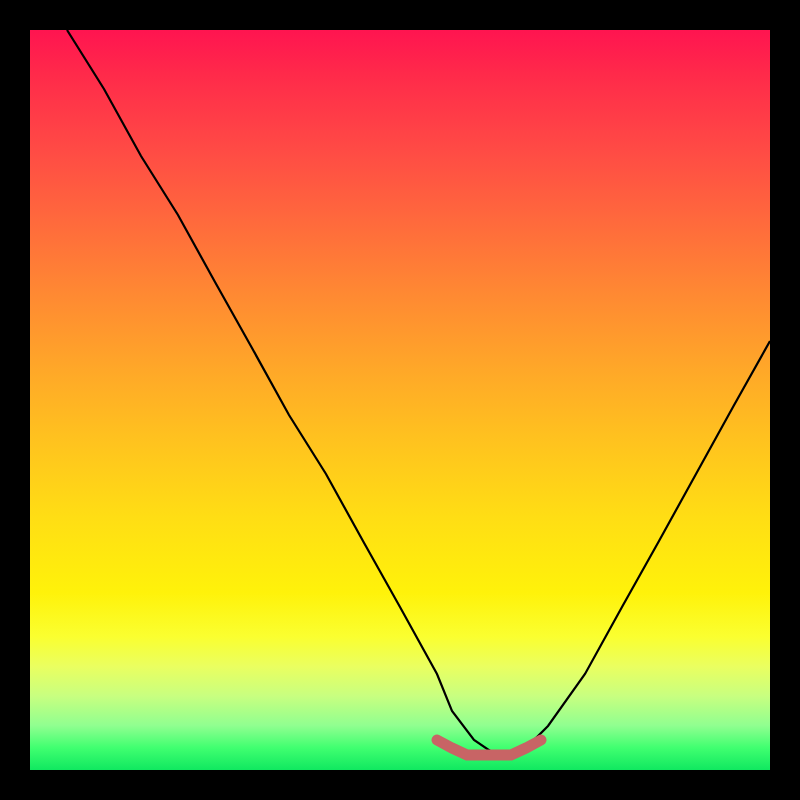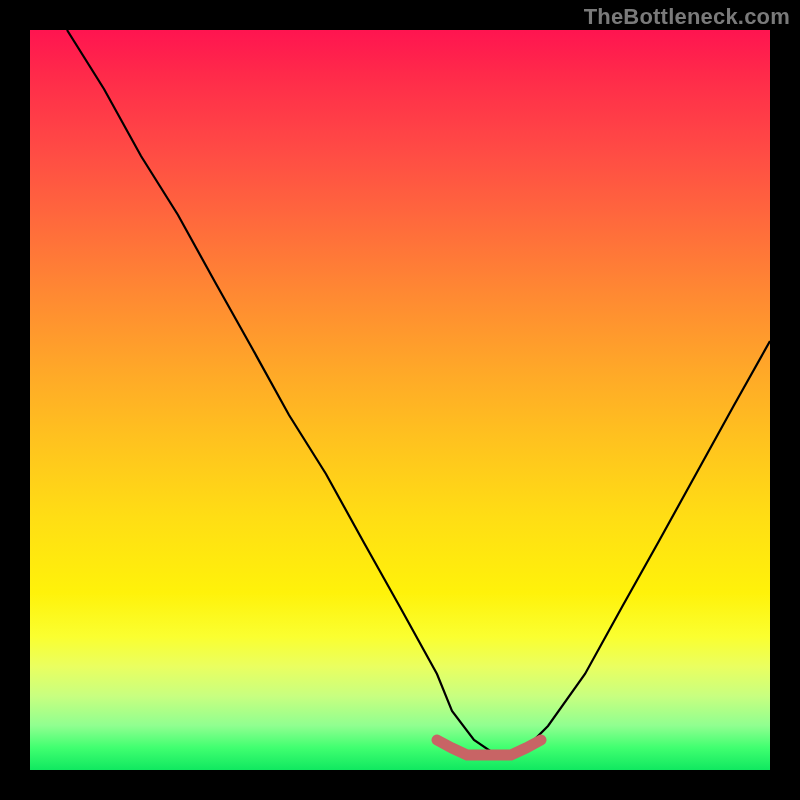--- a/index.html
+++ b/index.html
@@ -59,21 +59,20 @@
   svg.curve {
     position: absolute;
     inset: 0;
   }
 </style>
 </head>
 <body>
 
 <div class="frame">
 
-  <div class="watermark">TheBottleneck.com</div>
 
   <div class="plot">
     <div class="gradient"></div>
 
     <svg class="curve" viewBox="0 0 740 740" preserveAspectRatio="none">
       <path d="M 37 0
                L 74 59
                L 111 126
                L 148 185
                L 185 252

